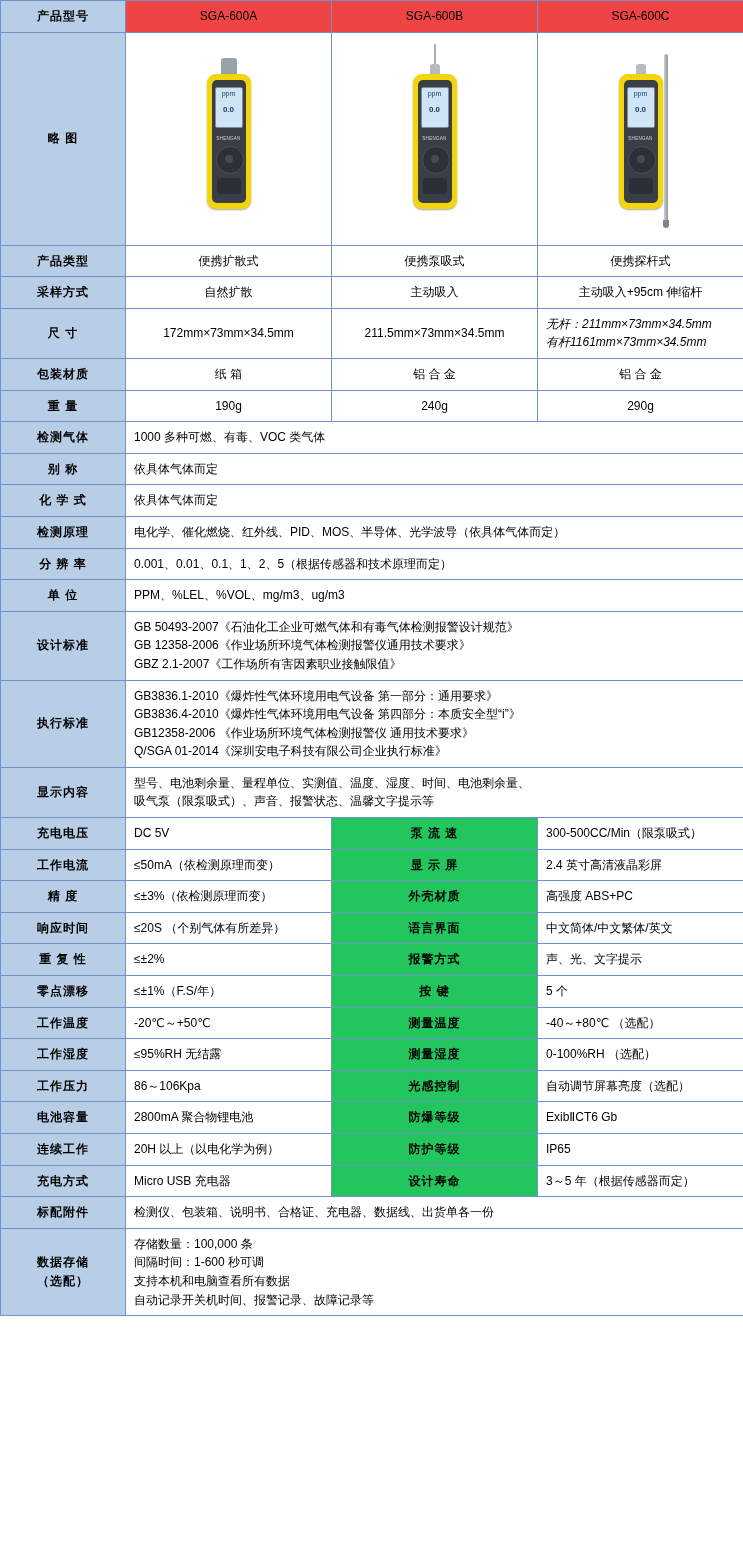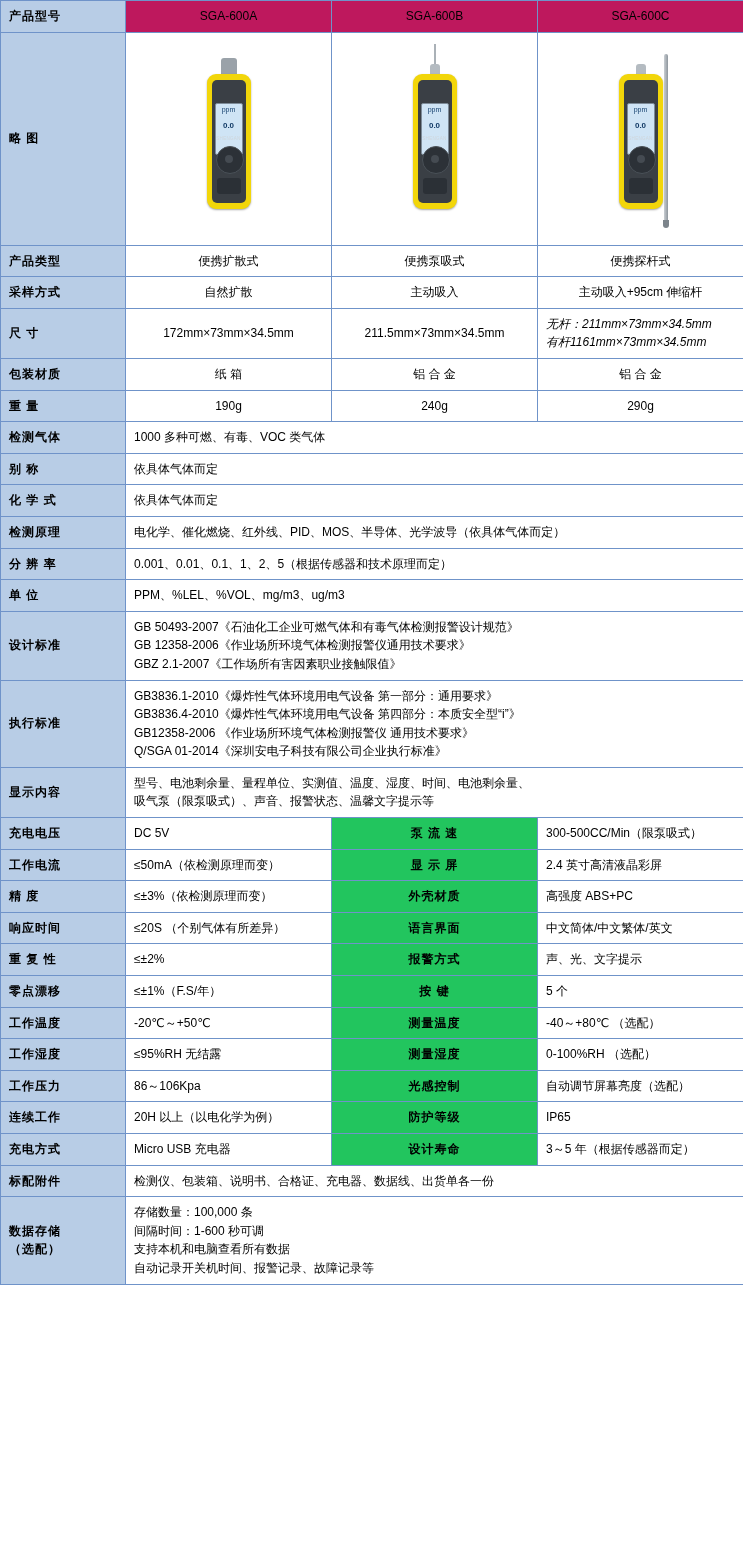--- a/index.html
+++ b/index.html
@@ -15,20 +15,21 @@
   .spec-table td{
     border:1px solid #6f93c9;
     font-size:12px;
     color:#000;
     padding:6px 8px;
     vertical-align:middle;
     line-height:1.55;
   }
   .lbl{
     background:#b8cde6;
+    text-align:center;
     font-weight:bold;
     color:#14336b;
     font-size:13px;
     letter-spacing:1px;
     width:125px;
   }
   .lbl2{
     background:#22c55e;
     text-align:center;
     font-weight:bold;
@@ -36,21 +37,21 @@
     font-size:13px;
     letter-spacing:1px;
   }
   .val{
     background:#ffffff;
     text-align:left;
     border-radius:7px;
   }
   .val.center{ text-align:center; }
   .model{
-    background:#be185d;
+    background:#ef4444;
     text-align:center;
     font-size:13px;
     color:#000;
   }
   .imgcell{
     background:#ffffff;
     text-align:center;
     padding:6px 2px;
     height:200px;
   }
@@ -81,31 +82,30 @@
     width:34px;
     height:123px;
     background:#3a3f45;
     border-radius:5px;
   }
   .dev-screen{
     position:absolute;
     left:16px;
     top:43px;
     width:28px;
-    height:52px;
+    height:41px;
     background:#cfe4f5;
     border:1px solid #7d8b98;
     border-radius:2px;
     font-size:7px;
     color:#15406e;
     text-align:center;
     line-height:1.1;
     padding-top:2px;
     box-sizing:border-box;
-    margin-top:16px;
   }
   .dev-screen .rdg{
     font-size:8px;
     font-weight:bold;
     margin-top:9px;
     color:#123a66;
   }
   .dev-brand{
     position:absolute;
     left:16px;
@@ -429,20 +429,28 @@
       <tr>
         <td class="lbl">
           <div>工作压力</div>
         </td>
         <td class="val"><span>86～106Kpa</span></td>
         <td class="lbl2">光感控制</td>
         <td class="val"><span>自动调节屏幕亮度（选配）</span></td>
       </tr>
       <tr>
         <td class="lbl">
+          <div>电池容量</div>
+        </td>
+        <td class="val"><span>2800mA 聚合物锂电池</span></td>
+        <td class="lbl2">防爆等级</td>
+        <td class="val"><span>ExibⅡCT6 Gb</span></td>
+      </tr>
+      <tr>
+        <td class="lbl">
           <div>连续工作</div>
         </td>
         <td class="val"><span>20H 以上（以电化学为例）</span></td>
         <td class="lbl2">防护等级</td>
         <td class="val"><span>IP65</span></td>
       </tr>
       <tr>
         <td class="lbl">
           <div>充电方式</div>
         </td>

